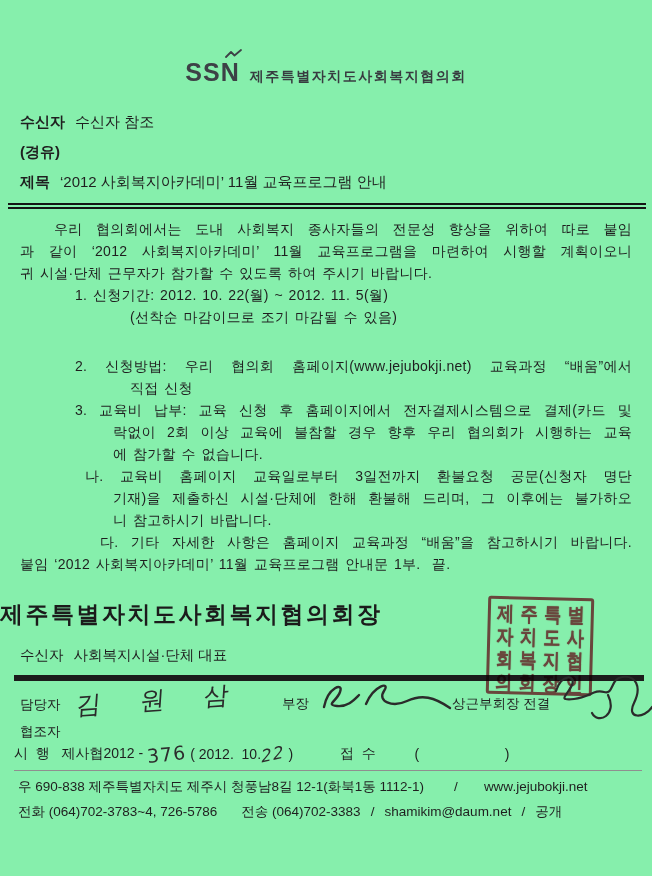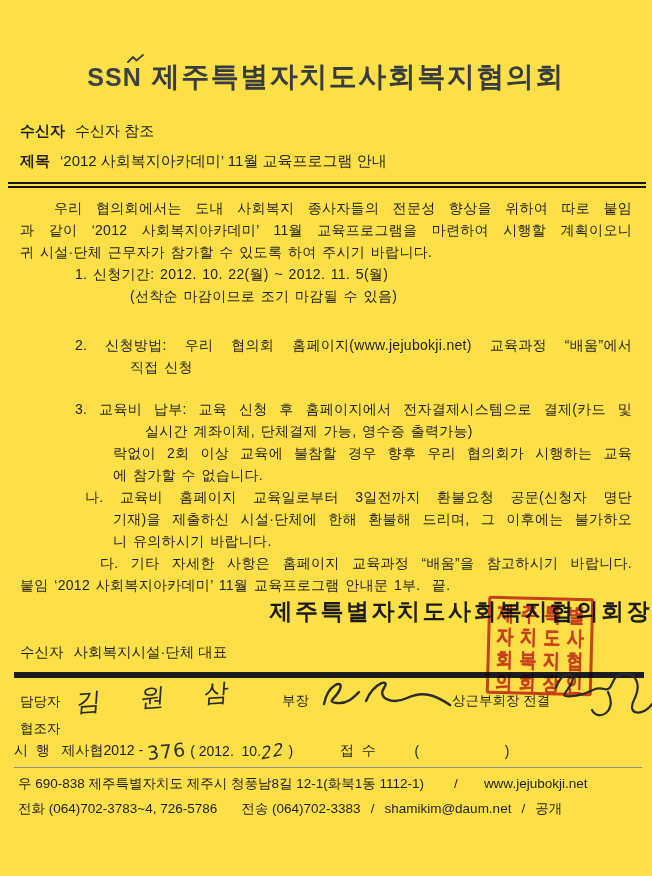--- a/index.html
+++ b/index.html
@@ -1,37 +1,37 @@
 <!DOCTYPE html>
 <html style="--seal: #c23a4b;"><head>
 <meta charset="utf-8">
 <style>
   html,body{margin:0;padding:0;background:#e8e8e8;}
   .page{
-    position:relative;width:652px;height:876px;background:#fde047;
+    position:relative;width:652px;height:876px;background:#86efac;
     font-family:"Liberation Sans","DejaVu Sans",sans-serif;
     color:#1f1f1f;overflow:hidden;margin:0 auto;
   }
   
   .hdr{padding-top:58px;text-align:center;}
   .hdr-inner{display:inline-flex;align-items:baseline;gap:10px;}
   .ssn{position:relative;font-weight:700;font-size:25px;letter-spacing:1px;color:#3d4146;}
   .ssn .bird{position:absolute;top:-9px;right:-3px;}
-  .orgname{font-size:28px;font-weight:700;letter-spacing:1.5px;color:#383c40;}
+  .orgname{font-size:14px;font-weight:700;letter-spacing:1.5px;color:#383c40;}
   
   .meta{margin:26px 20px 0 20px;font-size:15px;}
   .meta-row{margin-bottom:11px;display:flex;gap:10px;align-items:baseline;}
   .lbl-b{font-weight:700;}
   .double-rule{margin:2px 6px 0 8px;height:2px;border-top:2.5px solid #151515;border-bottom:2px solid #151515;}
   
   .body-block{margin:9px 20px 0 20px;font-size:14px;line-height:22px;letter-spacing:0.3px;word-spacing:1.5px;}
   .bline{white-space:pre-wrap;}
   .bline.just{text-align:justify;text-align-last:justify;}
   
-  .sign-title{text-align:right;font-size:23px;font-weight:700;letter-spacing:2.5px;color:#1b1b1b;}
+  .sign-title{margin-top:24px;text-align:left;font-size:23px;font-weight:700;letter-spacing:2.5px;color:#1b1b1b;}
   .seal{
     position:absolute;top:597px;right:59px;width:106px;height:98px;
     border:3.5px solid var(--seal);border-radius:3px;
     display:grid;grid-template-columns:repeat(4,1fr);grid-template-rows:repeat(4,1fr);
     padding:3px;box-sizing:border-box;color:var(--seal);
     transform:rotate(1.5deg);opacity:.92;mix-blend-mode:multiply;
   }
   .seal span{display:flex;align-items:center;justify-content:center;
     font-weight:700;font-size:17px;transform:scaleY(1.2);
     text-shadow:0 0 1px var(--seal);}
@@ -77,41 +77,43 @@
       <span class="orgname">제주특별자치도사회복지협의회</span>
     </div>
   </div>
 
   <div class="meta">
     <div class="meta-row">
       <span class="lbl-b">수신자</span>
       <span>수신자 참조</span>
     </div>
     <div class="meta-row">
+      <span class="lbl-b">(경유)</span>
+    </div>
+    <div class="meta-row">
       <span class="lbl-b">제목</span>
       <span>‘2012 사회복지아카데미’ 11월 교육프로그램 안내</span>
     </div>
   </div>
   <div class="double-rule"></div>
 
   <div class="body-block">
       <div class="bline just" style="padding-left: 34px;">우리 협의회에서는 도내 사회복지 종사자들의 전문성 향상을 위하여 따로 붙임</div>
       <div class="bline just" style="padding-left: 0px;">과 같이 ‘2012 사회복지아카데미’ 11월 교육프로그램을 마련하여 시행할 계획이오니</div>
       <div class="bline" style="padding-left: 0px;">귀 시설·단체 근무자가 참가할 수 있도록 하여 주시기 바랍니다.</div>
       <div class="bline" style="padding-left: 55px;">1. 신청기간: 2012. 10. 22(월) ~ 2012. 11. 5(월)</div>
       <div class="bline" style="padding-left: 110px;">(선착순 마감이므로 조기 마감될 수 있음)</div>
       <div class="bline just" style="padding-left: 55px; margin-top: 27px;">2. 신청방법: 우리 협의회 홈페이지(www.jejubokji.net) 교육과정 “배움”에서</div>
       <div class="bline" style="padding-left: 110px;">직접 신청</div>
-      <div class="bline just" style="padding-left: 55px; margin-top: 20px;">3. 교육비 납부: 교육 신청 후 홈페이지에서 전자결제시스템으로 결제(카드 및</div>
-      <div class="bline" style="padding-left: 125px;">실시간 계좌이체, 단체결제 가능, 영수증 출력가능)</div>
+      <div class="bline just" style="padding-left: 55px;">3. 교육비 납부: 교육 신청 후 홈페이지에서 전자결제시스템으로 결제(카드 및</div>
       <div class="bline just" style="padding-left: 93px;">락없이 2회 이상 교육에 불참할 경우 향후 우리 협의회가 시행하는 교육</div>
       <div class="bline" style="padding-left: 93px;">에 참가할 수 없습니다.</div>
       <div class="bline just" style="padding-left: 65px;">나. 교육비 홈페이지 교육일로부터 3일전까지 환불요청 공문(신청자 명단</div>
       <div class="bline just" style="padding-left: 93px;">기재)을 제출하신 시설·단체에 한해 환불해 드리며, 그 이후에는 불가하오</div>
-      <div class="bline" style="padding-left: 93px;">니 유의하시기 바랍니다.</div>
+      <div class="bline" style="padding-left: 93px;">니 참고하시기 바랍니다.</div>
       <div class="bline just" style="padding-left: 80px;">다. 기타 자세한 사항은 홈페이지 교육과정 “배움”을 참고하시기 바랍니다.</div>
       <div class="bline" style="padding-left: 0px;">붙임 ‘2012 사회복지아카데미’ 11월 교육프로그램 안내문 1부.  끝.</div>
     </div>
 
   <div class="sign-title">제주특별자치도사회복지협의회장</div>
 
   <div class="seal">
       <span>제</span>
       <span>주</span>
       <span>특</span>

